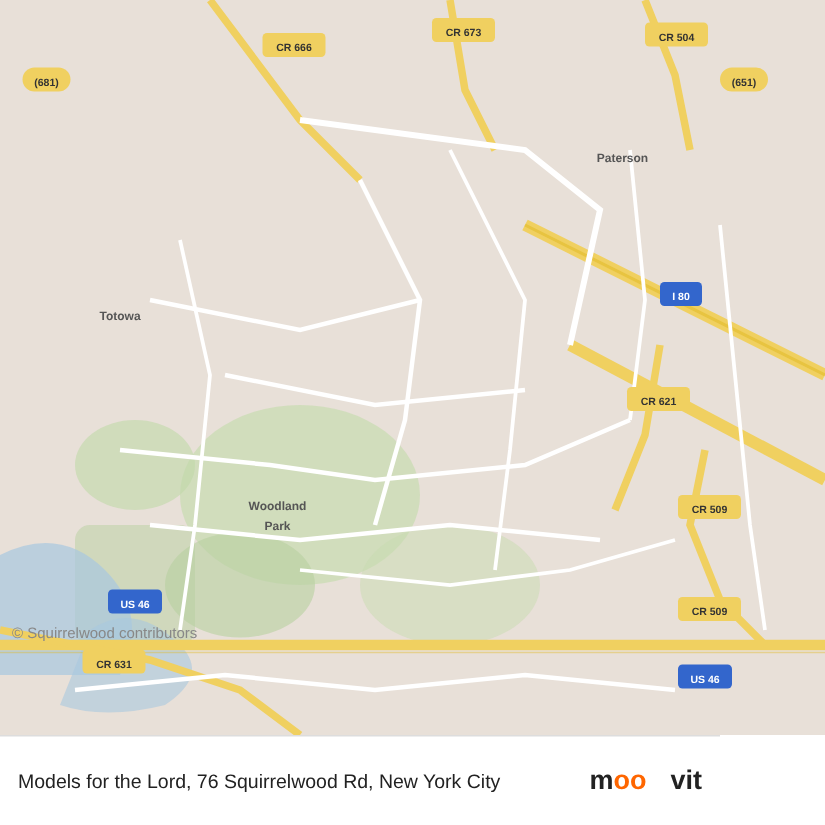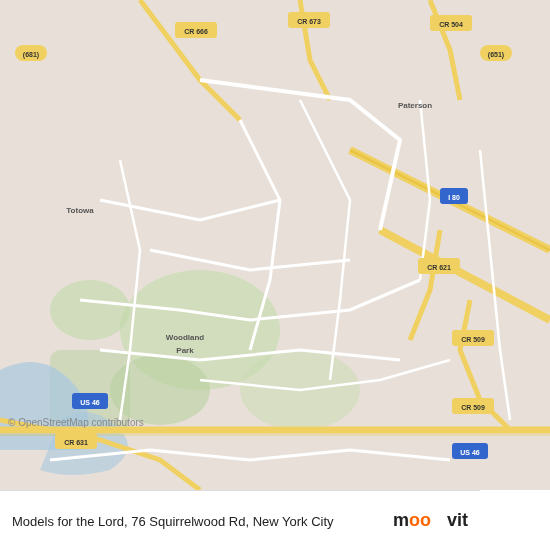--- a/index.html
+++ b/index.html
@@ -217,21 +217,21 @@
 
     <rect x="55" y="433" width="42" height="16" rx="3" fill="#f0d060"></rect>
     <text x="76" y="445" text-anchor="middle" class="highway-badge" fill="#333">CR 631</text>
 
     <rect x="452" y="443" width="36" height="16" rx="3" fill="#3366cc"></rect>
     <text x="470" y="455" text-anchor="middle" class="highway-badge" fill="white">US 46</text>
   </svg>
 
   
   <div id="osm-attribution">
-    <span>© OpenStreetMap contributors</span>
+    <span>© Squirrelwood contributors</span>
   </div>
 
   
 </div>
 
 <div id="bottom-bar">
   <div id="bottom-info">
     <span id="place-name">Models for the Lord, 76 Squirrelwood Rd, New York City</span>
   </div>
   <div id="moovit-logo">

